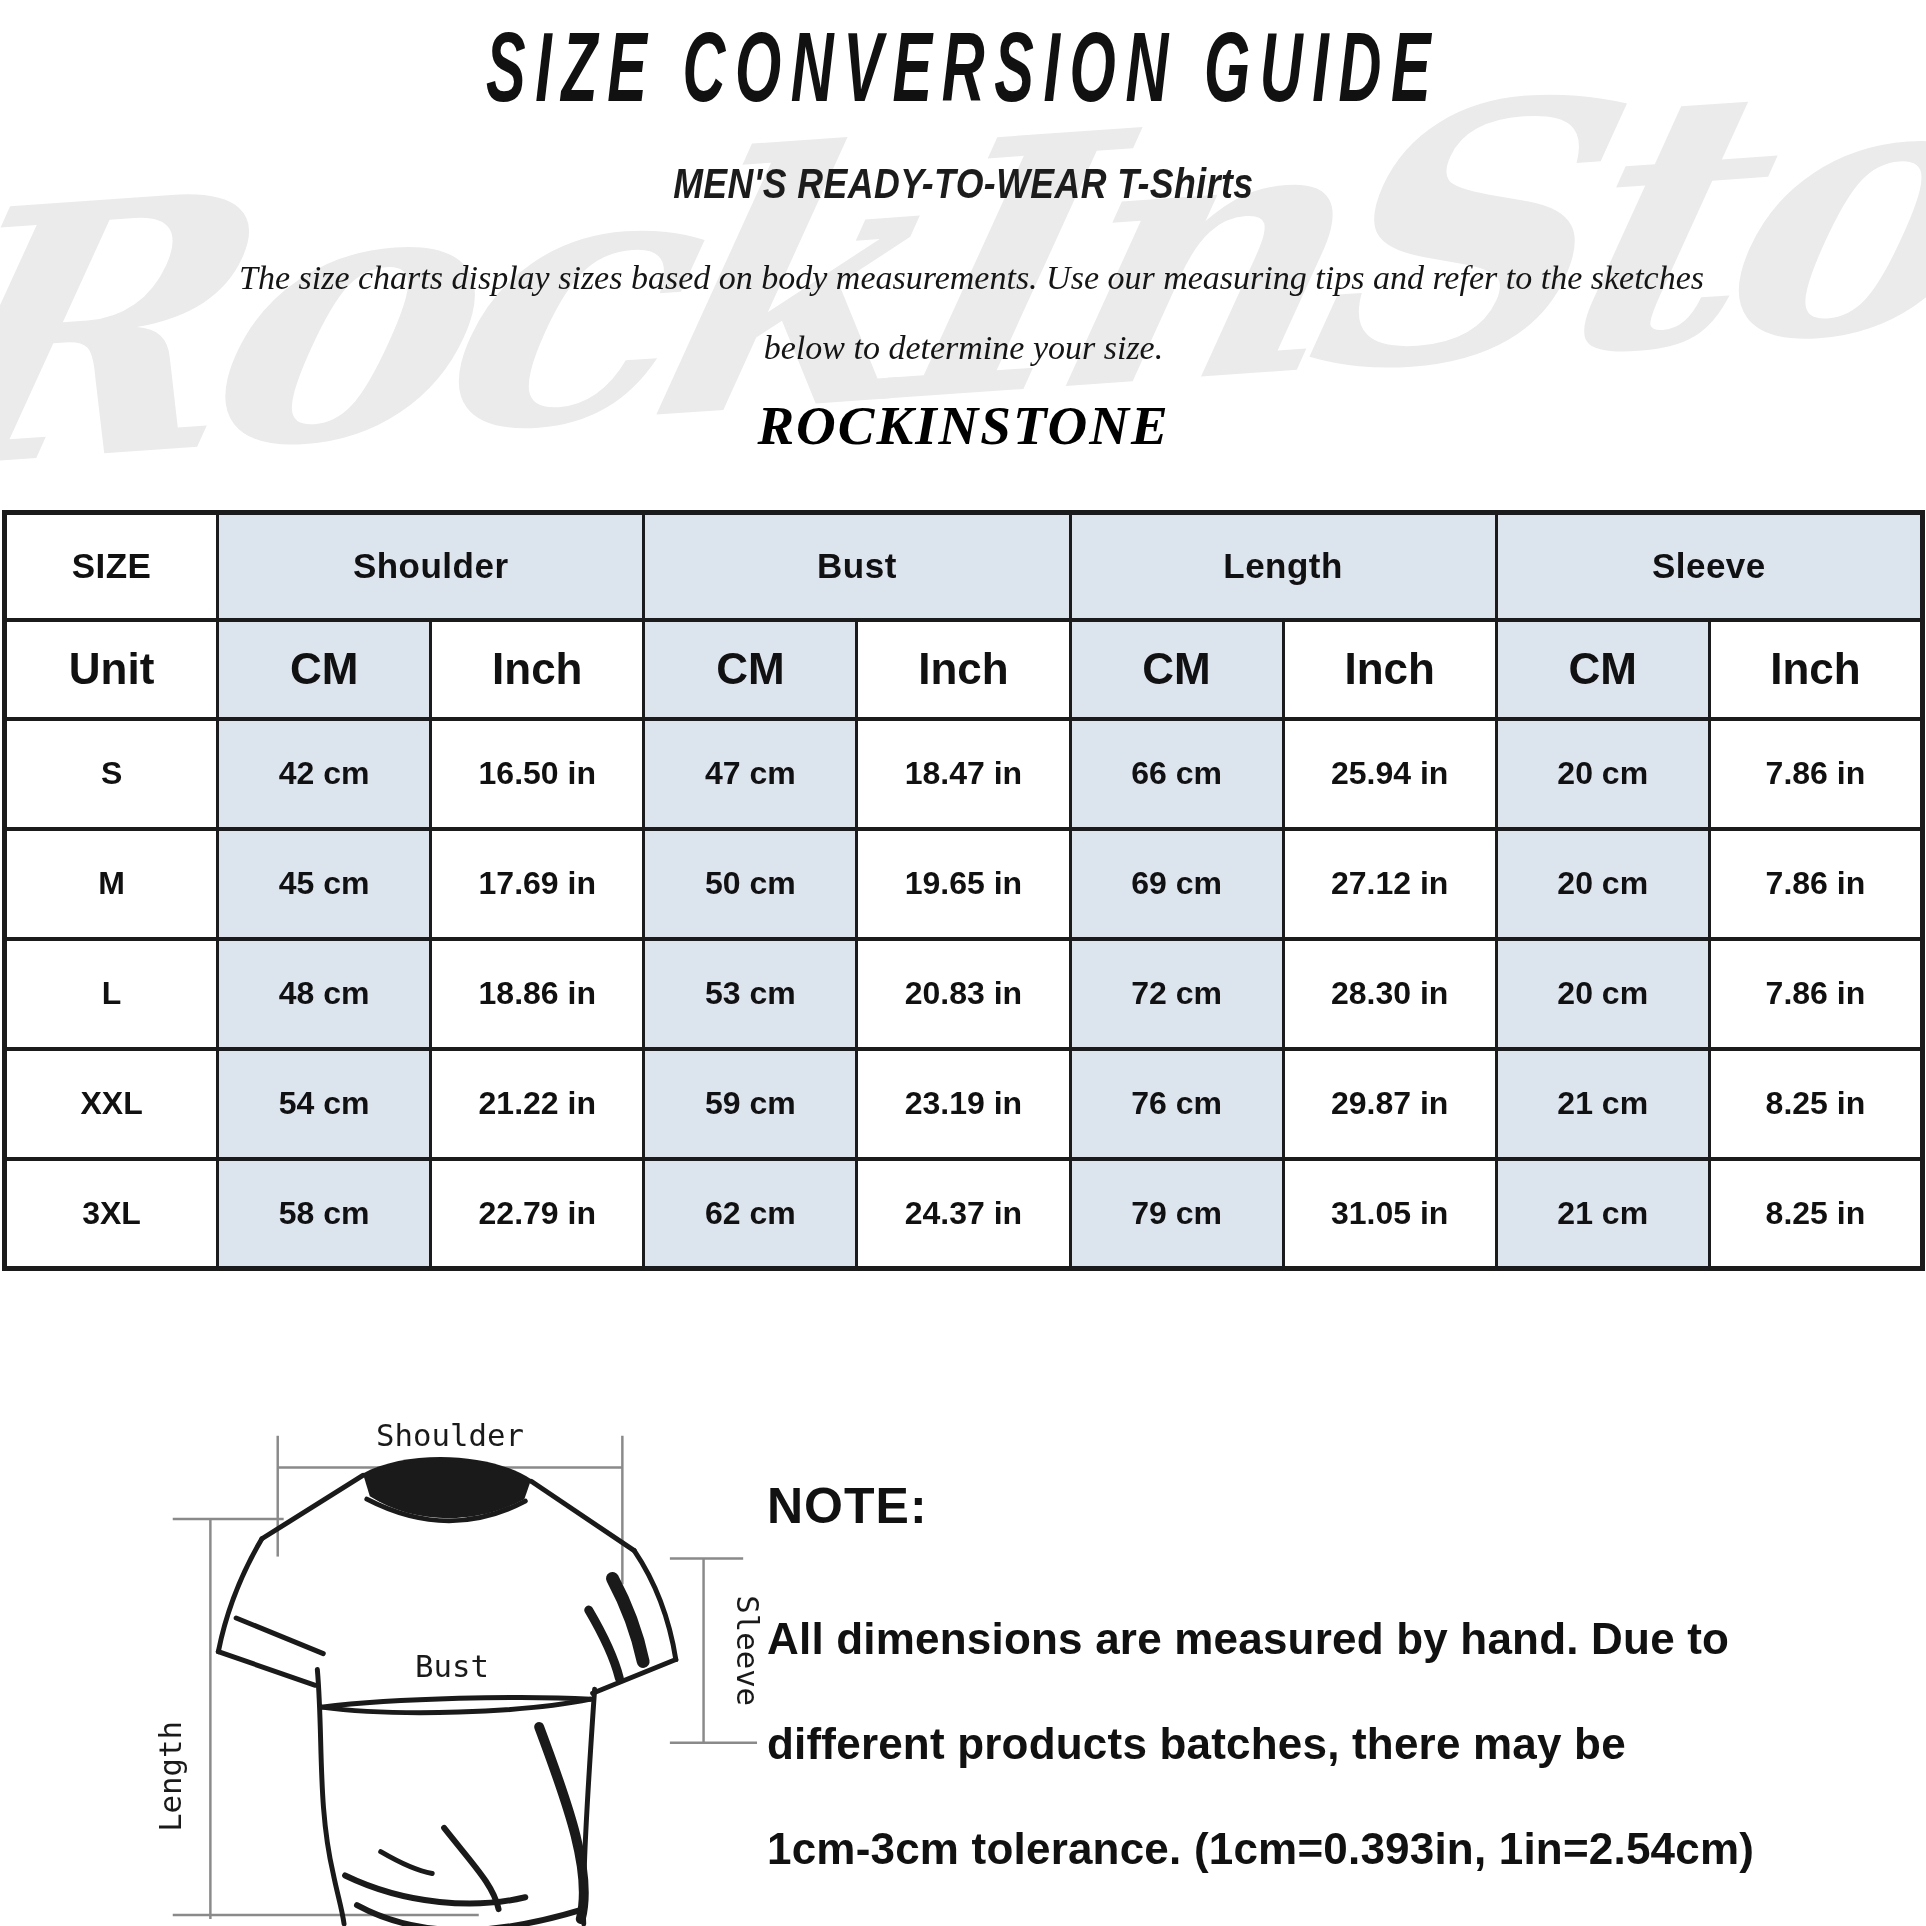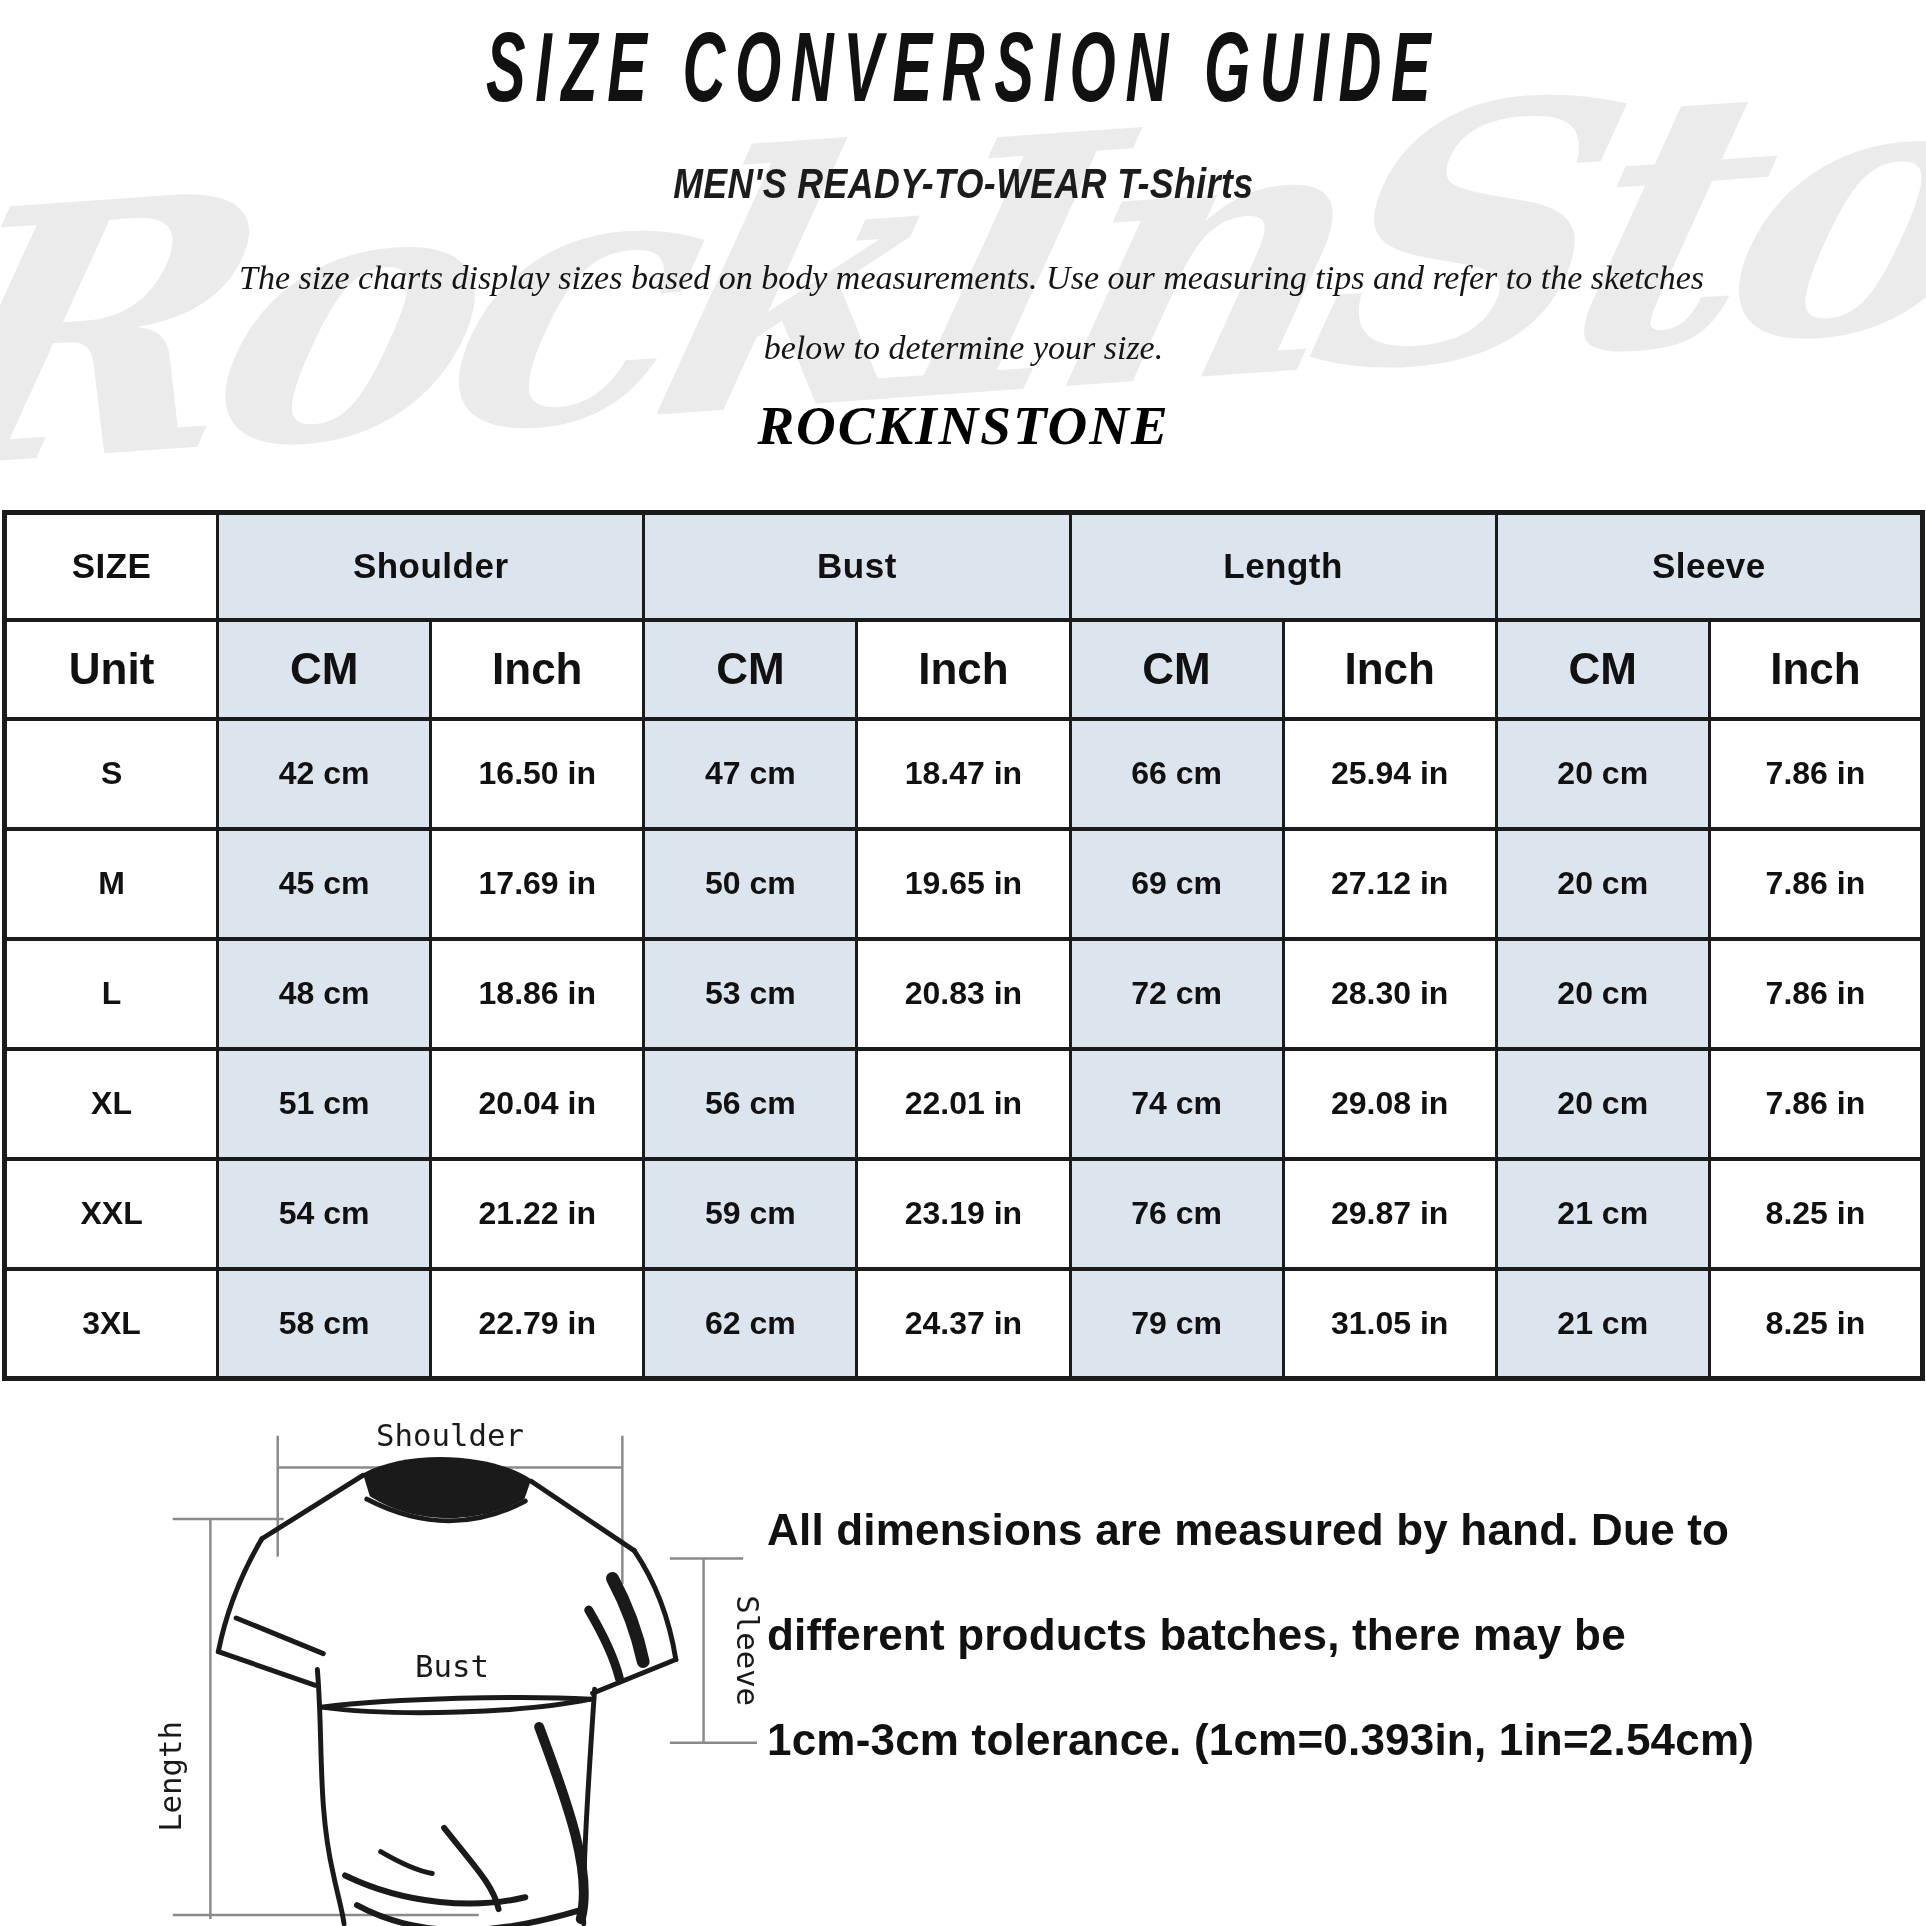--- a/index.html
+++ b/index.html
@@ -125,31 +125,20 @@
     <td>7.86 in</td>
   </tr>
   <tr class="data">
     <td>L</td>
     <td class="shade">48 cm</td>
     <td>18.86 in</td>
     <td class="shade">53 cm</td>
     <td>20.83 in</td>
     <td class="shade">72 cm</td>
     <td>28.30 in</td>
-    <td class="shade">20 cm</td>
-    <td>7.86 in</td>
-  </tr>
-  <tr class="data">
-    <td>XL</td>
-    <td class="shade">51 cm</td>
-    <td>20.04 in</td>
-    <td class="shade">56 cm</td>
-    <td>22.01 in</td>
-    <td class="shade">74 cm</td>
-    <td>29.08 in</td>
     <td class="shade">20 cm</td>
     <td>7.86 in</td>
   </tr>
   <tr class="data">
     <td>XXL</td>
     <td class="shade">54 cm</td>
     <td>21.22 in</td>
     <td class="shade">59 cm</td>
     <td>23.19 in</td>
     <td class="shade">76 cm</td>
@@ -212,17 +201,18 @@
     <path d="M236,448 C260,462 276,468 288,470" stroke-width="5"></path>
   </g>
 
   <text x="306" y="38" text-anchor="middle">Shoulder</text>
   <text x="308" y="272" text-anchor="middle">Bust</text>
   <text transform="translate(34,372) rotate(-90)" text-anchor="middle">Length</text>
   <text transform="translate(596,245) rotate(90)" text-anchor="middle">Sleeve</text>
 </svg>
 
 <div class="note">
+  <h3>NOTE:</h3>
   <div class="nline">All dimensions are measured by hand. Due to</div>
   <div class="nline">different products batches, there may be</div>
   <div class="nline">1cm-3cm tolerance. (1cm=0.393in, 1in=2.54cm)</div>
 </div>
 
 
 </body></html>

